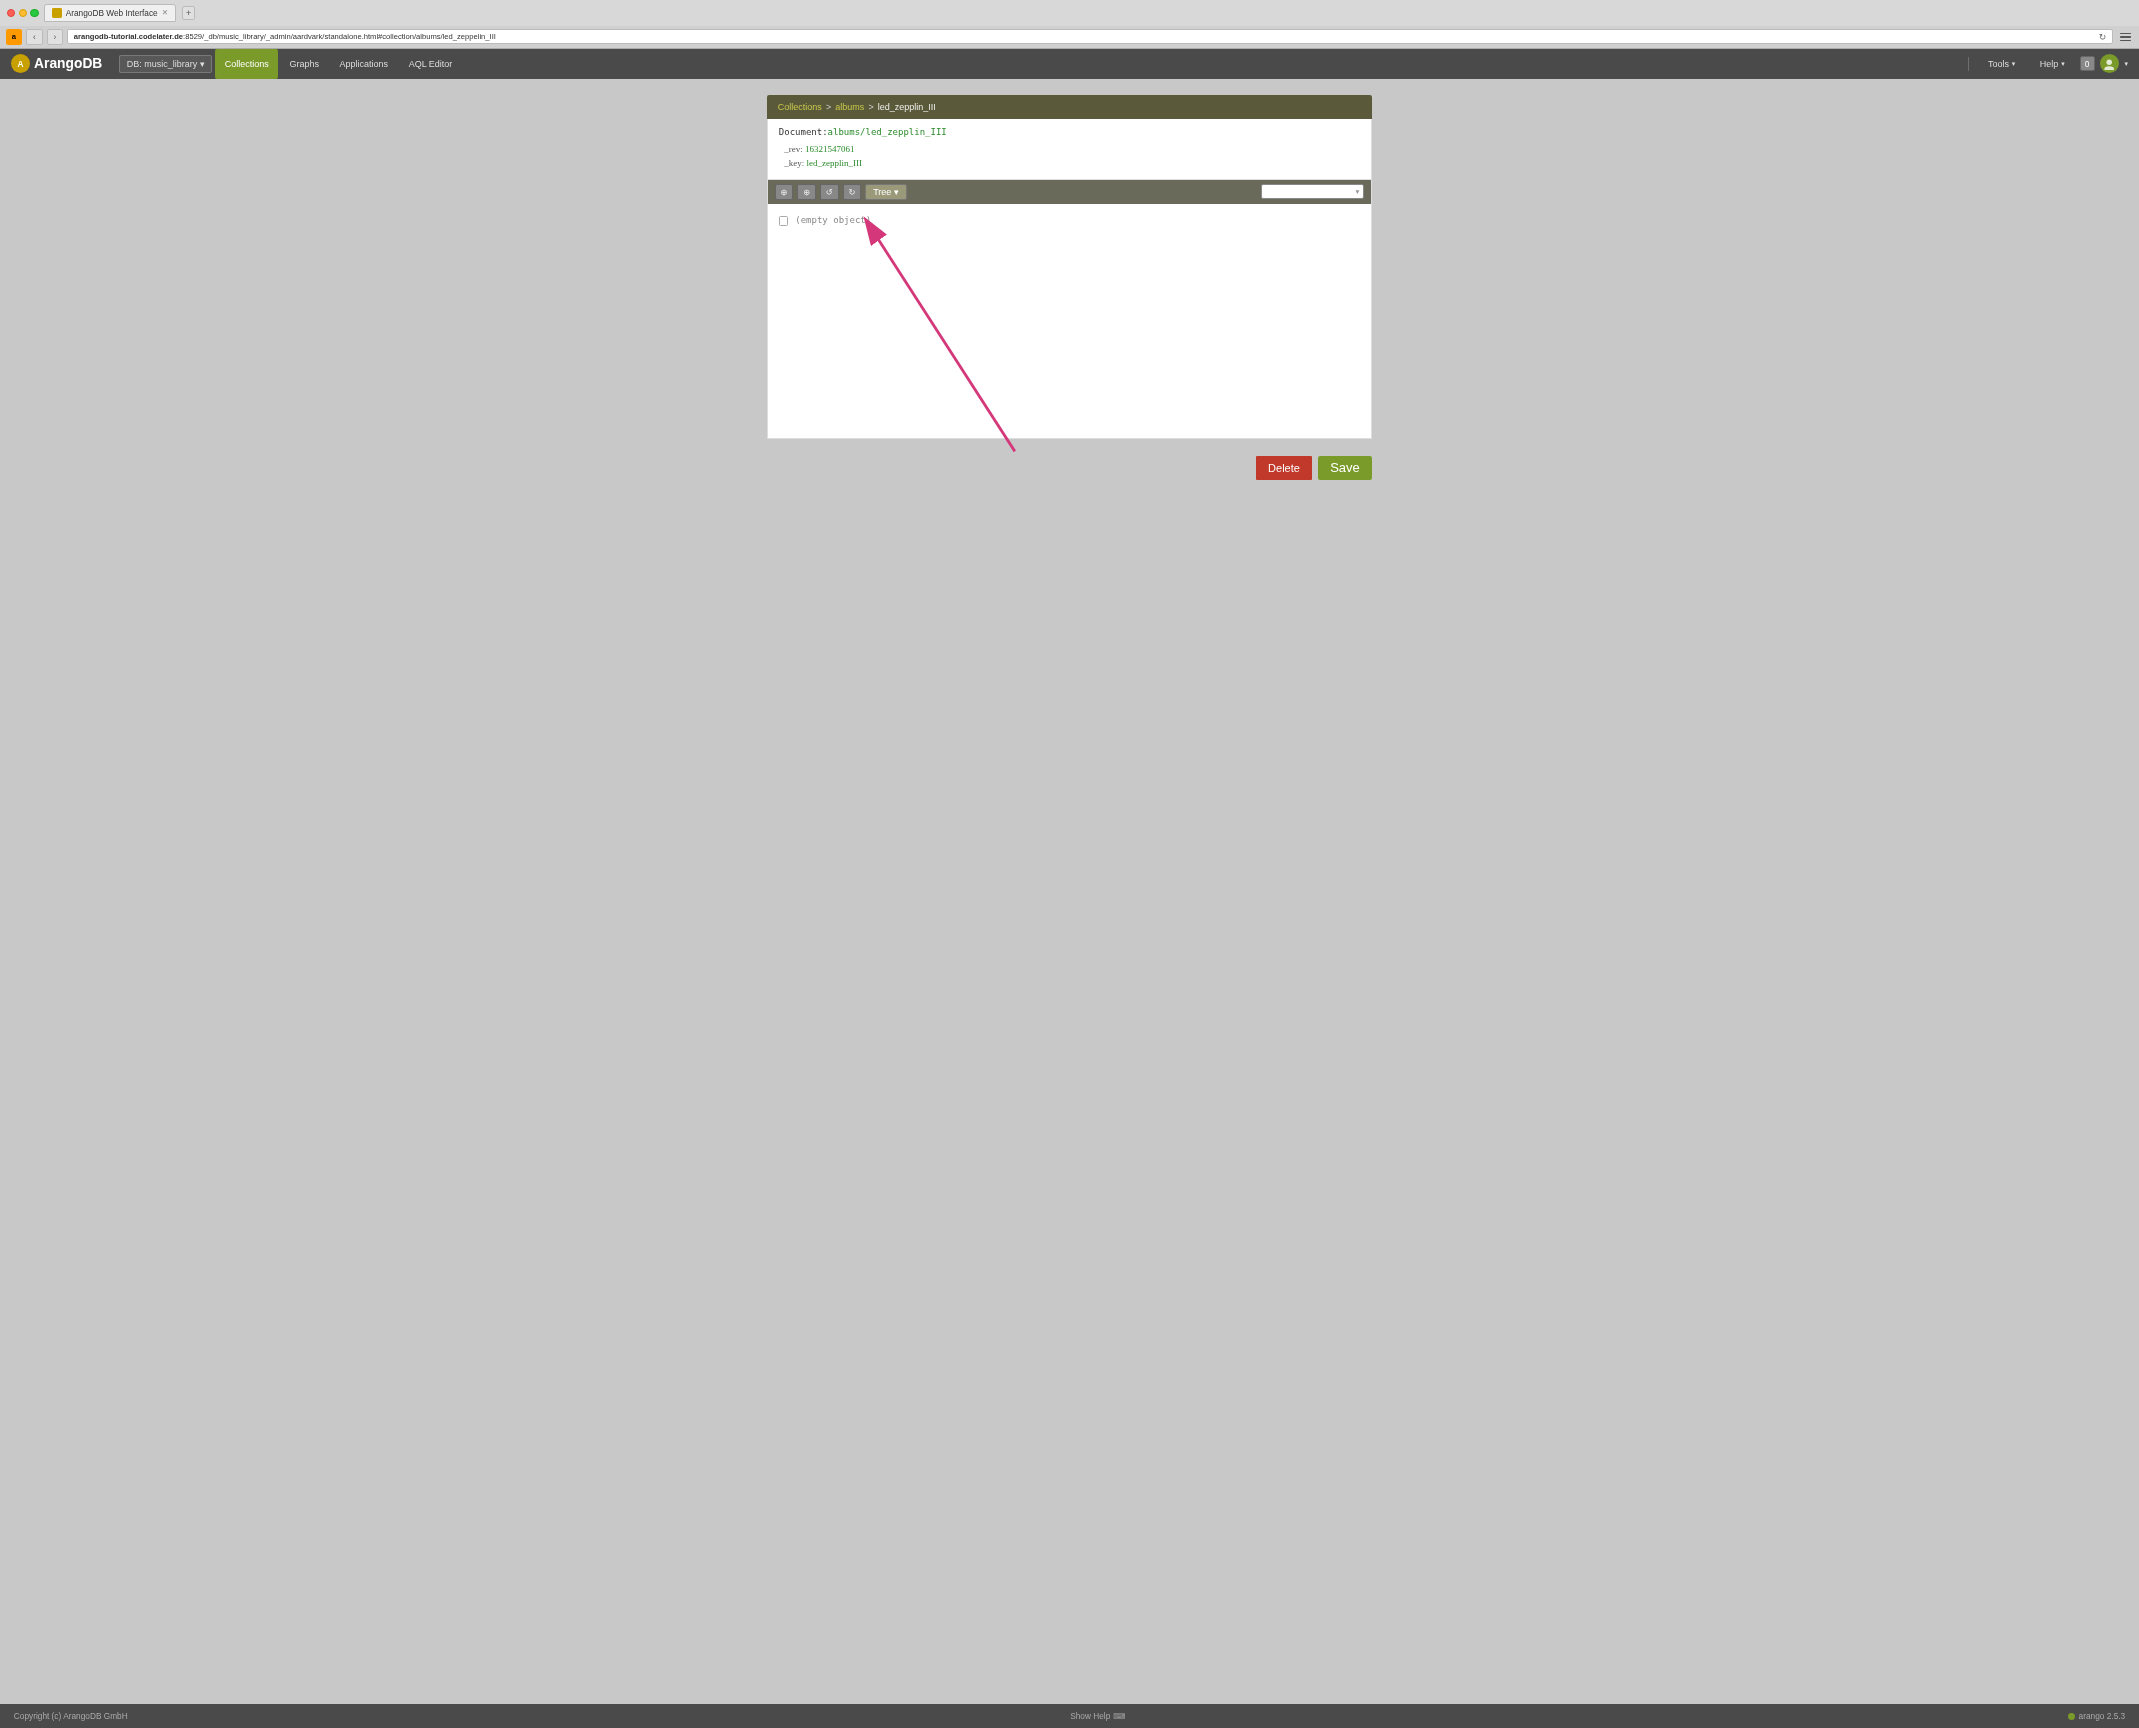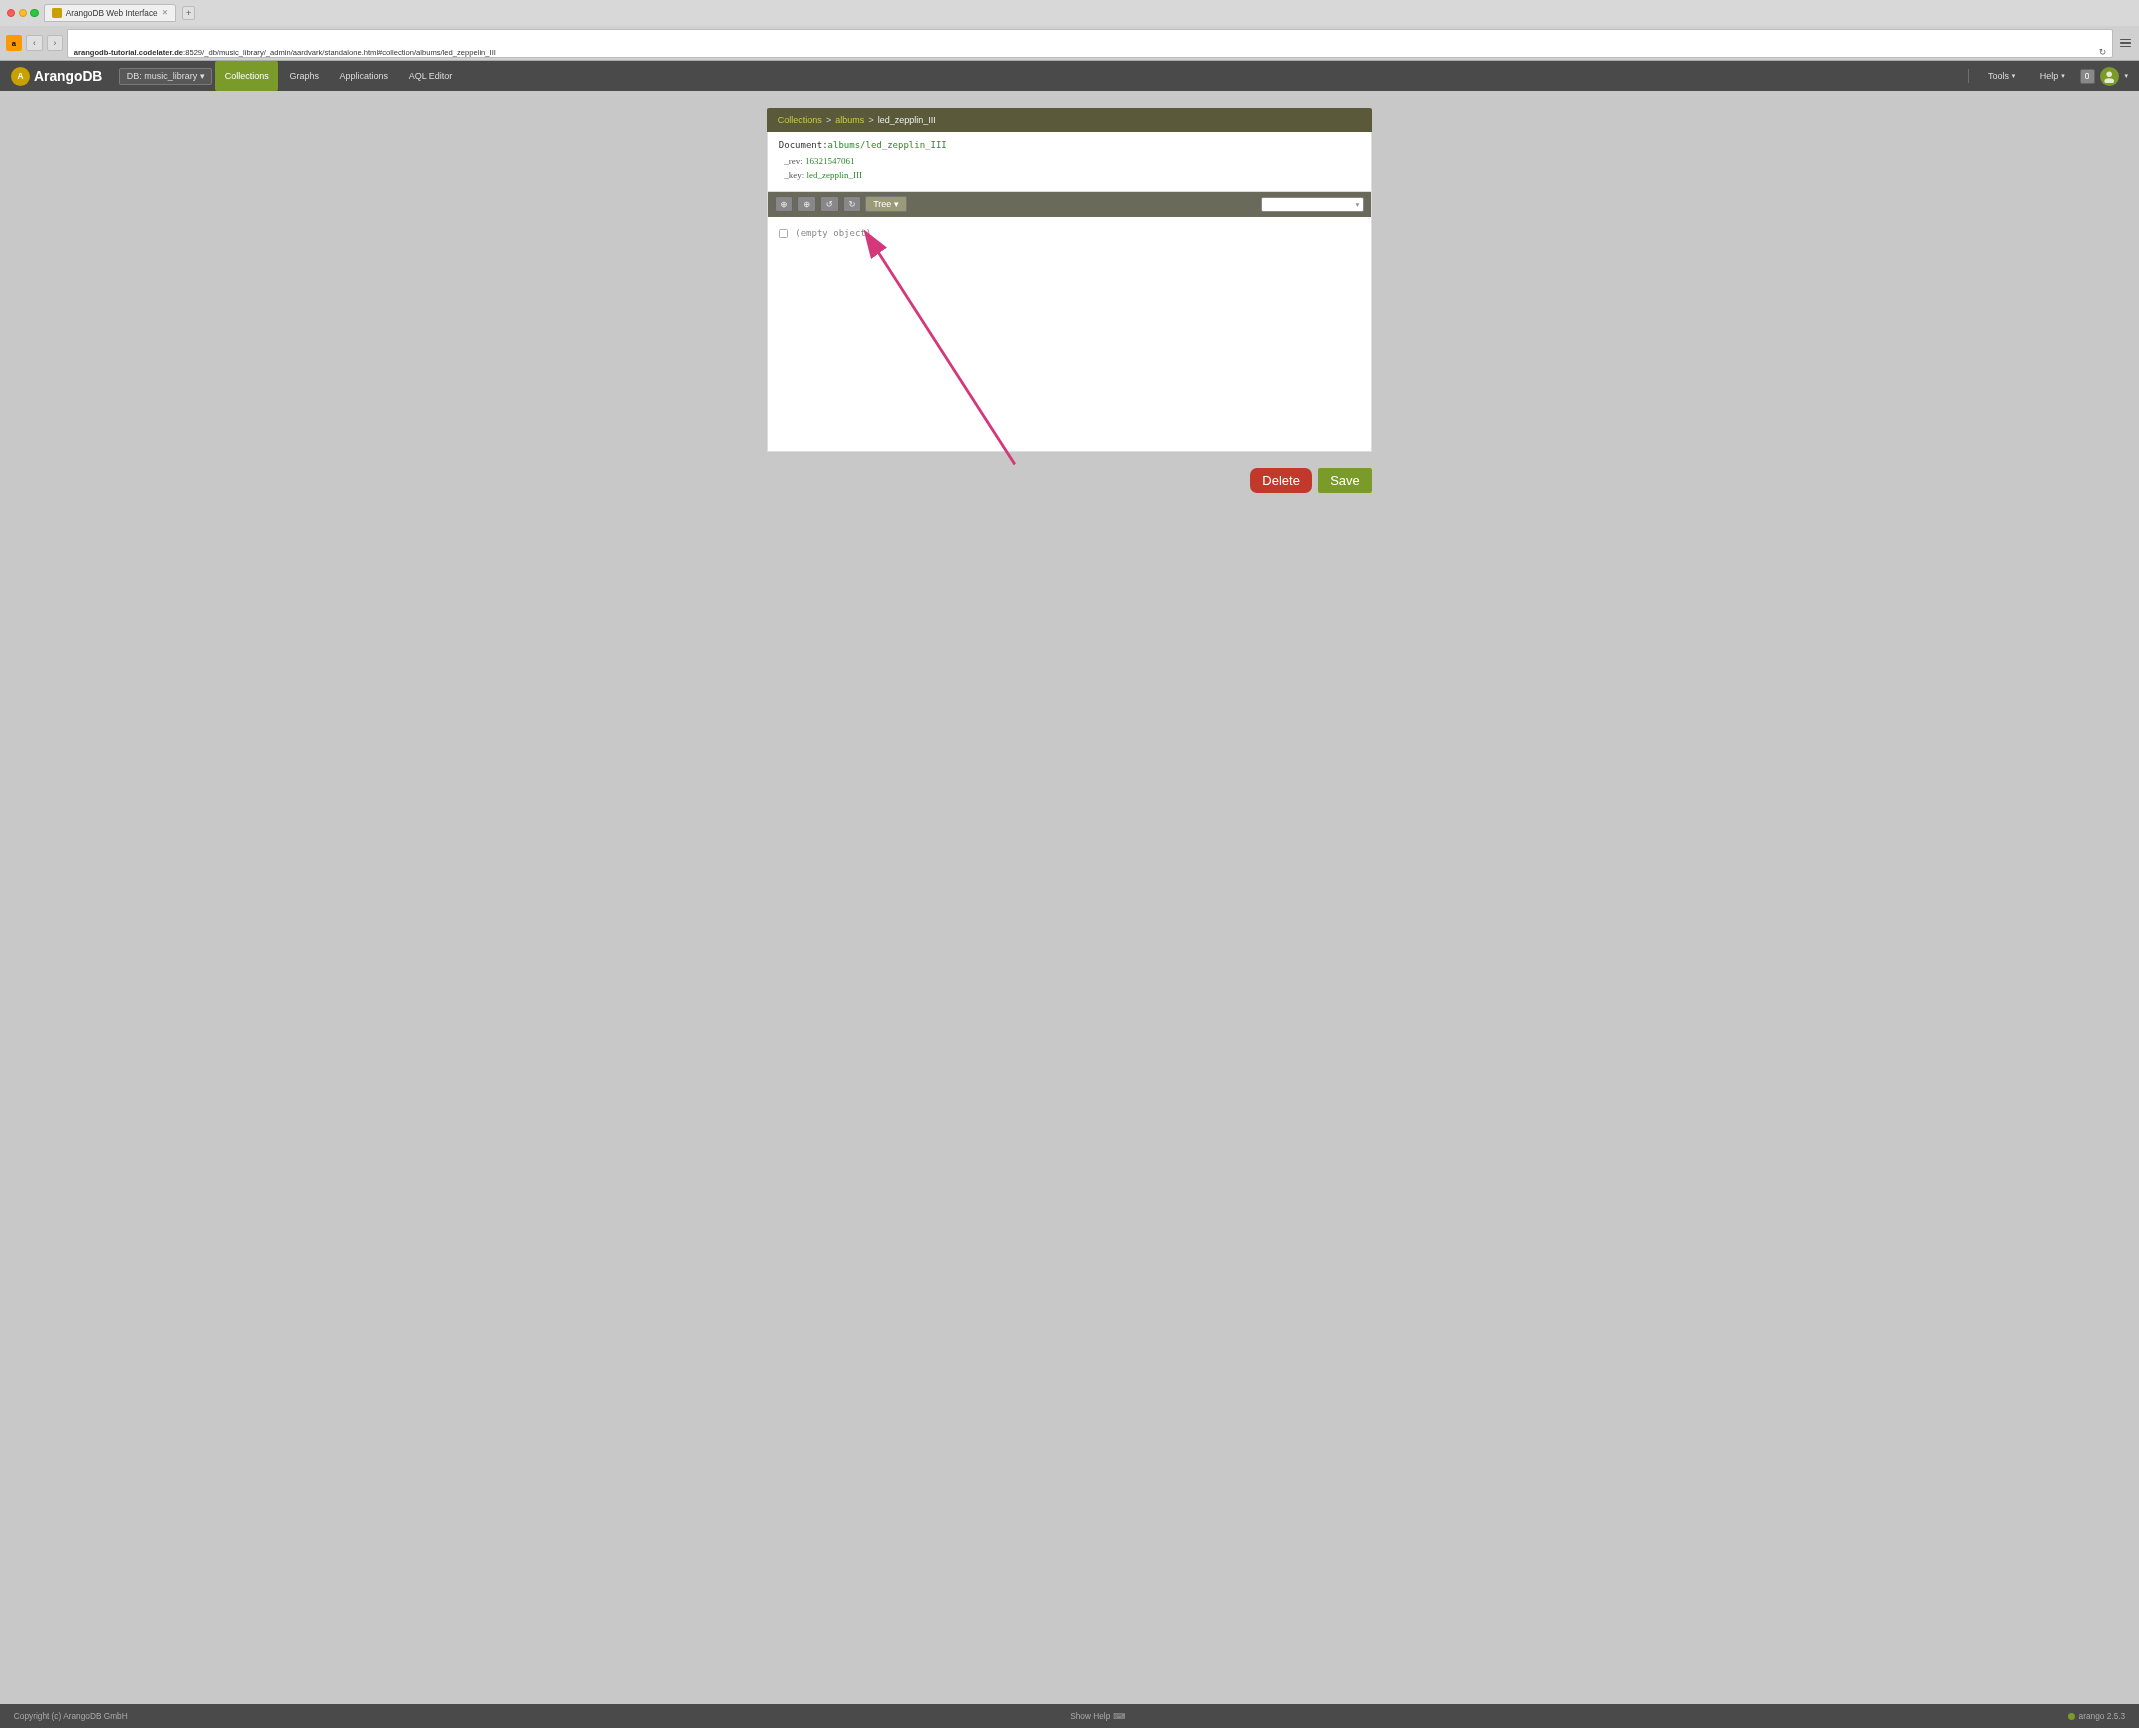--- a/index.html
+++ b/index.html
@@ -73,28 +73,28 @@
     .amazon-icon {
       width: 16.5px; height: 16.5px;
       background: #f90;
       border-radius: 2.1px;
       display: flex; align-items: center; justify-content: center;
       font-size: 7.6px; font-weight: bold; color: #000;
       cursor: pointer;
     }
     .address-bar {
       flex: 1;
-      height: 29px;
+      height: 15px;
       border: 0.7px solid #bbb;
       border-radius: 2.1px;
       background: #fff;
       padding: 0 5.5px;
       font-size: 7.6px;
       color: #333;
-      display: flex; align-items: flex-end;
+      display: flex; align-items: center;
     }
     .address-url { color: #333; font-size: 7.6px; }
     .refresh-icon {
       margin-left: auto;
       color: #666; font-size: 9px; cursor: pointer;
     }
     .menu-icon {
       width: 16.5px; height: 16.5px;
       display: flex; flex-direction: column; justify-content: center; align-items: center; gap: 2.1px;
       cursor: pointer;
@@ -285,23 +285,23 @@
 
     
     .action-row {
       display: flex; justify-content: flex-end; gap: 5.5px;
       padding: 5.5px 0;
     }
     .btn-delete {
       background: #c0392b;
       color: #fff;
       border: none;
-      border-radius: 7px;
+      border-radius: 1px;
       padding: 4.8px 12.4px;
-      font-size: 13px;
+      font-size: 11px;
       cursor: pointer;
     }
     .btn-save {
       background: #7a9a2a;
       color: #fff;
       border: none;
       border-radius: 2.1px;
       padding: 4.8px 12.4px;
       font-size: 13px;
       cursor: pointer;

